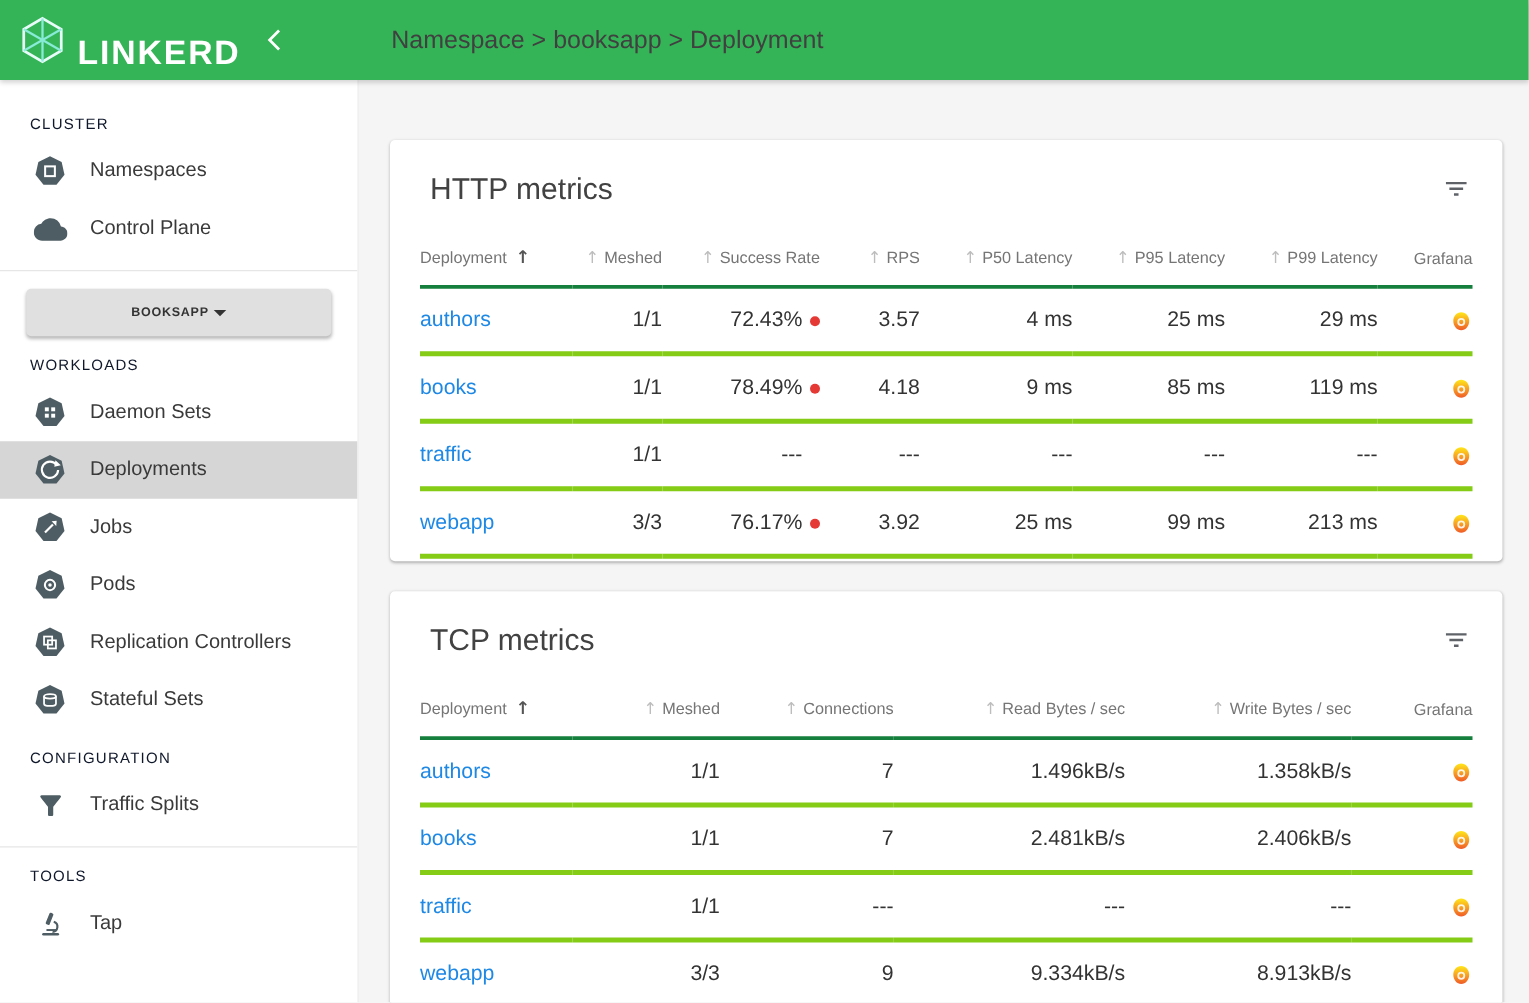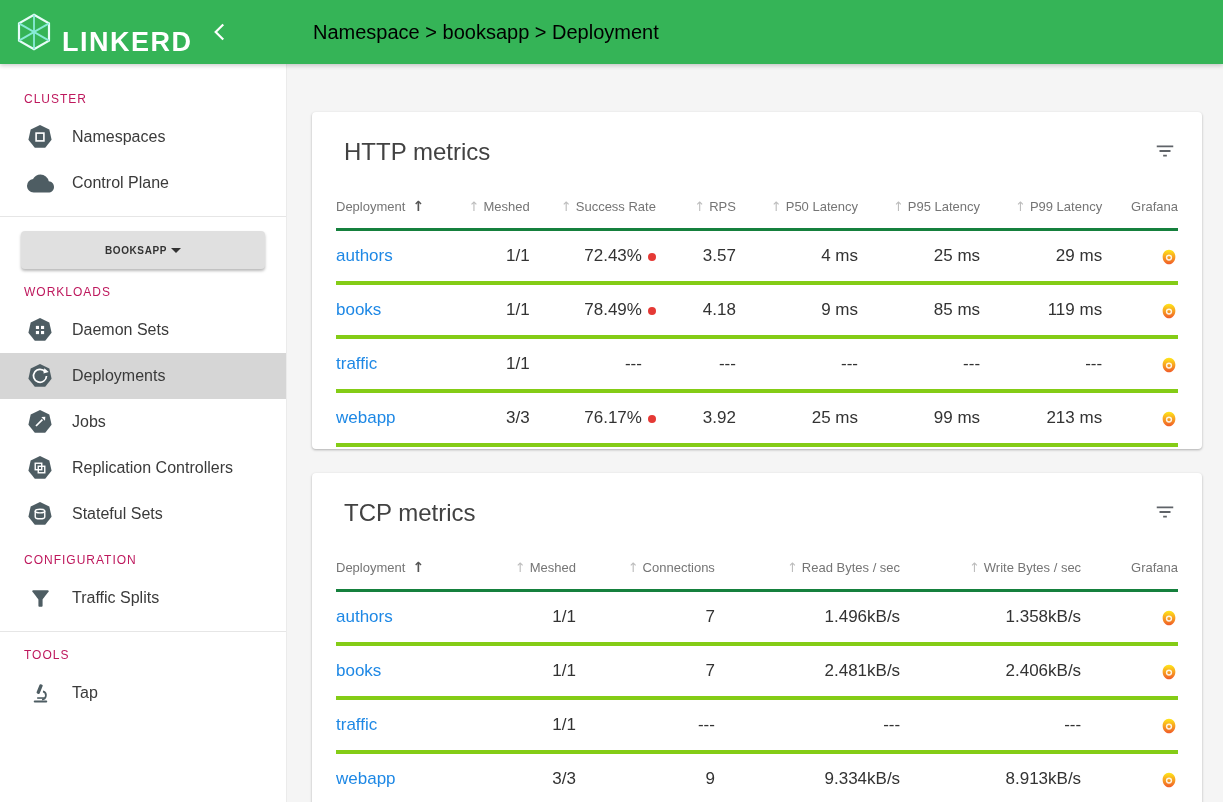--- a/index.html
+++ b/index.html
@@ -11,27 +11,27 @@
   
   .topbar{
     position:absolute;top:0;left:0;width:100%;height:64px;
     background:#35b457;display:flex;align-items:center;z-index:20;
     box-shadow:0 2px 4px rgba(0,0,0,.18);
   }
   .logo-area{width:287px;min-width:287px;height:100%;display:flex;align-items:center;
     padding-left:14px;box-sizing:border-box;position:relative;}
   .logo-text{color:#fff;font-size:27px;font-weight:700;letter-spacing:1.5px;margin-left:8px;line-height:1;margin-top:21px;}
   .collapse-btn{position:absolute;right:54px;top:19px;background:none;border:none;padding:0;cursor:pointer;}
-  .breadcrumb{color:#000000;font-size:20px;margin-left:26px;font-weight:400;}
+  .breadcrumb{color:#404040;font-size:20px;margin-left:26px;font-weight:400;}
   
   .sidebar{
     position:absolute;top:64px;left:0;width:287px;bottom:0;background:#fff;
     border-right:1px solid #ebebeb;box-sizing:border-box;padding-top:12px;overflow:hidden;z-index:10;
   }
-  .section-label{font-size:12px;color:#be185d;letter-spacing:1px;font-weight:500;margin:16px 0 8px 24px;}
+  .section-label{font-size:12px;color:#0f172a;letter-spacing:1px;font-weight:500;margin:16px 0 8px 24px;}
   .nav-item{height:46px;display:flex;align-items:center;padding-left:26px;gap:18px;
     font-size:16px;color:#3a3a3a;cursor:pointer;}
   .nav-item.selected{background:#d6d6d6;}
   .nav-icon{width:28px;display:flex;justify-content:center;align-items:center;}
   .divider{border-top:1px solid #e6e6e6;margin:10px 0;}
   .ns-button{
     margin:14px 21px 4px;width:calc(100% - 42px);height:38px;background:#e0e0e0;border:none;
     border-radius:4px;box-shadow:0 2px 3px rgba(0,0,0,.28);font-family:inherit;
     font-size:10px;font-weight:700;letter-spacing:.6px;color:#333;
     display:flex;align-items:center;justify-content:center;gap:4px;cursor:pointer;
@@ -160,20 +160,30 @@
       <span class="nav-icon">
         <svg viewBox="0 0 24 24" width="26" height="26">
             <use href="#hepta" fill="#4e5d63"></use>
           <path d="M8.3 15.7L14.2 9.8" stroke="#fff" stroke-width="1.6"></path>
           <polygon points="13.2,7.4 16.9,7.1 16.6,10.8" fill="#fff"></polygon>
         </svg>
       </span>
       <span>Jobs</span>
     </div>
 
+    <div class="nav-item">
+      <span class="nav-icon">
+        <svg viewBox="0 0 24 24" width="26" height="26">
+            <use href="#hepta" fill="#4e5d63"></use>
+          <circle cx="12" cy="12" r="3.8" fill="none" stroke="#fff" stroke-width="1.5"></circle>
+          <circle cx="12" cy="12" r="1.3" fill="#fff"></circle>
+        </svg>
+      </span>
+      <span>Pods</span>
+    </div>
 
     <div class="nav-item">
       <span class="nav-icon">
         <svg viewBox="0 0 24 24" width="26" height="26">
             <use href="#hepta" fill="#4e5d63"></use>
           <rect x="7.6" y="7.6" width="6" height="6" fill="none" stroke="#fff" stroke-width="1.3"></rect>
           <rect x="10.4" y="10.4" width="6" height="6" fill="none" stroke="#fff" stroke-width="1.3"></rect>
         </svg>
       </span>
       <span>Replication Controllers</span>

